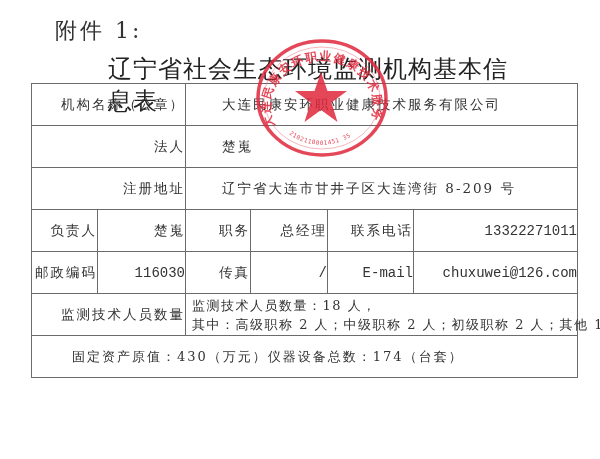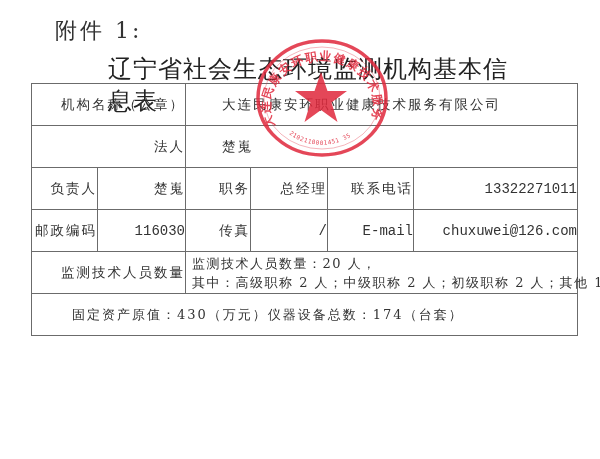--- a/index.html
+++ b/index.html
@@ -57,39 +57,43 @@
   <tbody>
       <tr>
     <td colspan="2">机构名称（公章）</td>
     <td colspan="4" class="left">大连民康安环职业健康技术服务有限公司</td>
   </tr>
   <tr>
     <td colspan="2">法人</td>
     <td colspan="4" class="left">楚嵬</td>
   </tr>
   <tr>
+    <td colspan="2">注册地址</td>
+    <td colspan="4" class="left">辽宁省大连市甘井子区大连湾街 8-209 号</td>
+  </tr>
+  <tr>
     <td>负责人</td>
     <td>楚嵬</td>
     <td>职务</td>
     <td>总经理</td>
     <td>联系电话</td>
     <td class="num">13322271011</td>
   </tr>
   <tr>
     <td>邮政编码</td>
     <td class="num">116030</td>
     <td>传真</td>
     <td class="num">/</td>
     <td class="num">E-mail</td>
     <td class="num">chuxuwei@126.com</td>
   </tr>
   <tr>
     <td colspan="2">监测技术人员数量</td>
     <td colspan="4" class="staff">
-      <div>监测技术人员数量：20 人，</div>
+      <div>监测技术人员数量：18 人，</div>
       <div>其中：高级职称 2 人；中级职称 2 人；初级职称 2 人；其他 12 人。</div>
     </td>
   </tr>
   <tr>
     <td colspan="6" class="assets">固定资产原值：430（万元）仪器设备总数：174（台套）</td>
   </tr>
 </tbody>
   </table>
 
 <svg class="seal" viewBox="0 0 134 120">

